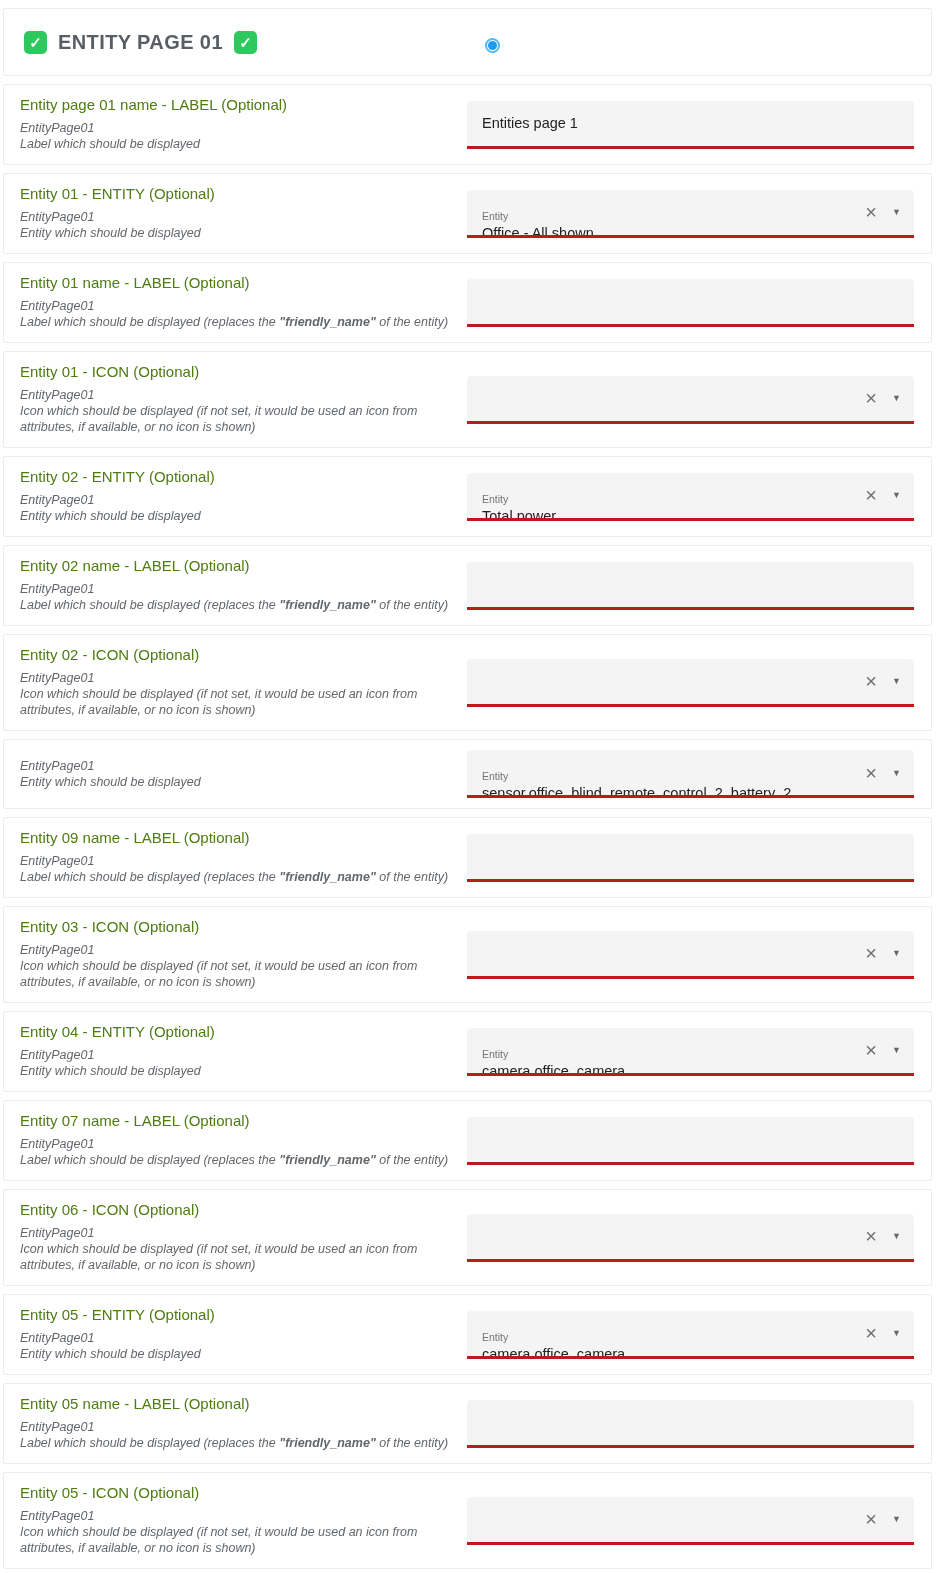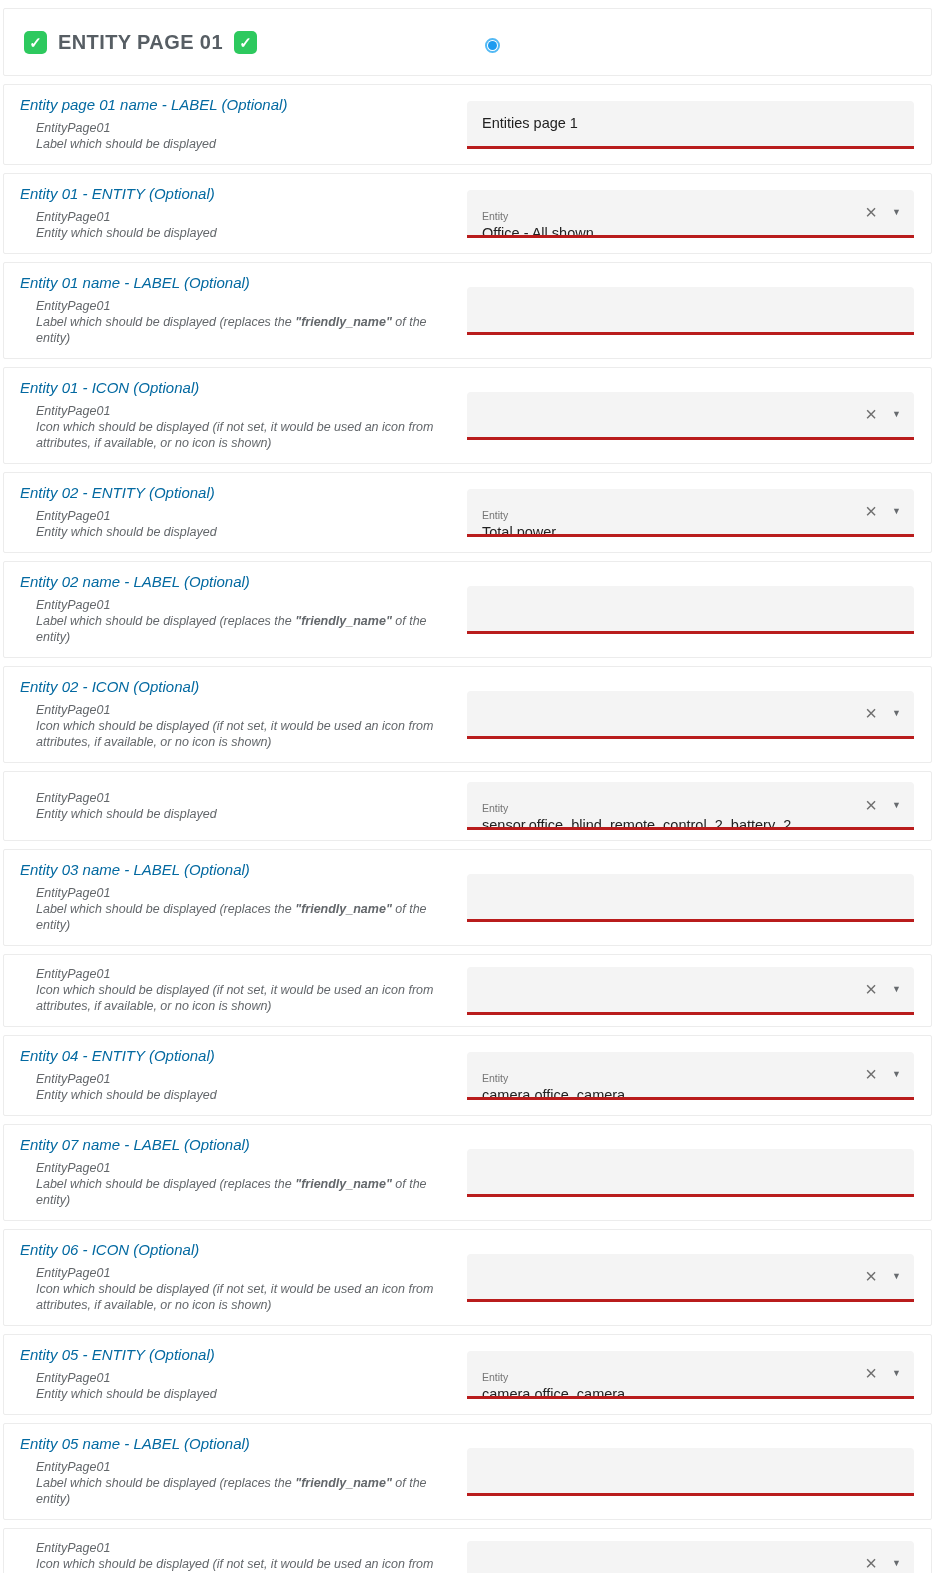--- a/index.html
+++ b/index.html
@@ -46,23 +46,23 @@
     position: absolute; left: 481px; top: 29px;
     width: 15px; height: 15px;
     border: 2px solid #53b9f4; border-radius: 50%;
     display: flex; align-items: center; justify-content: center;
     cursor: pointer; background: #fff;
   }
   .radio-dot { width: 9px; height: 9px; border-radius: 50%; background: #1d9bf0; }
 
   
   .row-left { flex: 1; padding: 11px 16px 12px 16px; min-width: 0; }
-  .row-title { font-size: 15px; color: #0369a1; margin-bottom: 7px; font-style: italic; }
+  .row-title { font-size: 15px; color: #4d7c0f; margin-bottom: 7px; }
   .row-subtitle, .row-description {
-    font-size: 12.5px; font-style: italic; color: #63676b; line-height: 1.28; margin-left: 16px;
+    font-size: 12.5px; font-style: italic; color: #63676b; line-height: 1.28;
   }
   .row-description b { font-weight: 700; }
   .row-right { width: 464px; flex-shrink: 0; padding: 10px 17px 10px 0; }
 
   .field {
     position: relative;
     height: 48px;
     background: #f4f4f4;
     border-bottom: 3px solid #b91c1c;
     border-radius: 4px 4px 0 0;
@@ -225,35 +225,36 @@
         <span class="field-label">Entity</span>
         <span class="field-value">sensor.office_blind_remote_control_2_battery_2</span>
         <span class="clear-icon">×</span>
         <span class="caret-icon">▼</span>
       </div>
     </div>
   </div>
 
   <div class="card">
     <div class="row-left">
-      <div class="row-title">Entity 03 name - LABEL (Optional)</div>
-      <div class="row-subtitle">EntityPage01</div>
-      <div class="row-description"><span>Label which should be displayed (replaces the </span><b>"friendly_name"</b><span> of the entity)</span></div>
-    </div>
-    <div class="row-right">
-      <div class="field kind-text">
-
-        <span class="field-value"></span>
-
-      </div>
-    </div>
-  </div>
-
-  <div class="card">
-    <div class="row-left">
+      <div class="row-title">Entity 09 name - LABEL (Optional)</div>
+      <div class="row-subtitle">EntityPage01</div>
+      <div class="row-description"><span>Label which should be displayed (replaces the </span><b>"friendly_name"</b><span> of the entity)</span></div>
+    </div>
+    <div class="row-right">
+      <div class="field kind-text">
+
+        <span class="field-value"></span>
+
+      </div>
+    </div>
+  </div>
+
+  <div class="card">
+    <div class="row-left">
+      <div class="row-title">Entity 03 - ICON (Optional)</div>
       <div class="row-subtitle">EntityPage01</div>
       <div class="row-description"><span>Icon which should be displayed (if not set, it would be used an icon from attributes, if available, or no icon is shown)</span></div>
     </div>
     <div class="row-right">
       <div class="field kind-select-empty">
 
         <span class="field-value"></span>
         <span class="clear-icon">×</span>
         <span class="caret-icon">▼</span>
       </div>
@@ -333,20 +334,21 @@
       <div class="field kind-text">
 
         <span class="field-value"></span>
 
       </div>
     </div>
   </div>
 
   <div class="card">
     <div class="row-left">
+      <div class="row-title">Entity 05 - ICON (Optional)</div>
       <div class="row-subtitle">EntityPage01</div>
       <div class="row-description"><span>Icon which should be displayed (if not set, it would be used an icon from attributes, if available, or no icon is shown)</span></div>
     </div>
     <div class="row-right">
       <div class="field kind-select-empty">
 
         <span class="field-value"></span>
         <span class="clear-icon">×</span>
         <span class="caret-icon">▼</span>
       </div>

